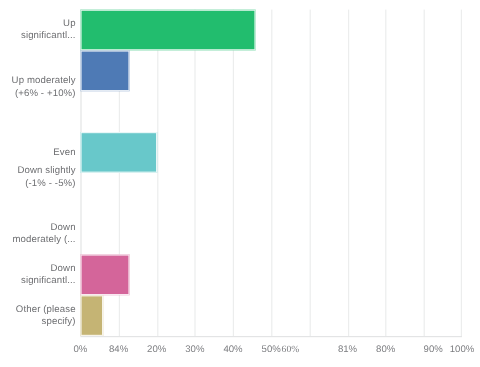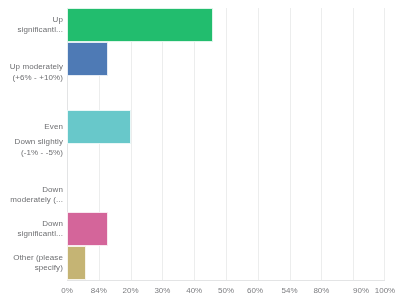--- a/index.html
+++ b/index.html
@@ -186,20 +186,20 @@
       </div>
     </div>
 
   <div class="x-ticks">
       <div class="x-tick" style="left: 67px;">0%</div>
       <div class="x-tick" style="left: 98.8px;">84%</div>
       <div class="x-tick" style="left: 130.6px;">20%</div>
       <div class="x-tick" style="left: 162.4px;">30%</div>
       <div class="x-tick" style="left: 194.2px;">40%</div>
       <div class="x-tick" style="left: 226px;">50%</div>
-      <div class="x-tick" style="left: 255px;">60%</div>
-      <div class="x-tick" style="left: 289.6px;">54%</div>
+      <div class="x-tick" style="left: 242px; font-family: Liberation Serif, serif;">60%</div>
+      <div class="x-tick" style="left: 289.6px;">81%</div>
       <div class="x-tick" style="left: 321.4px; text-align: right;">80%</div>
       <div class="x-tick" style="left: 361px;">90%</div>
       <div class="x-tick" style="left: 385px;">100%</div>
     </div>
 
 </div>
 
 </body></html>

